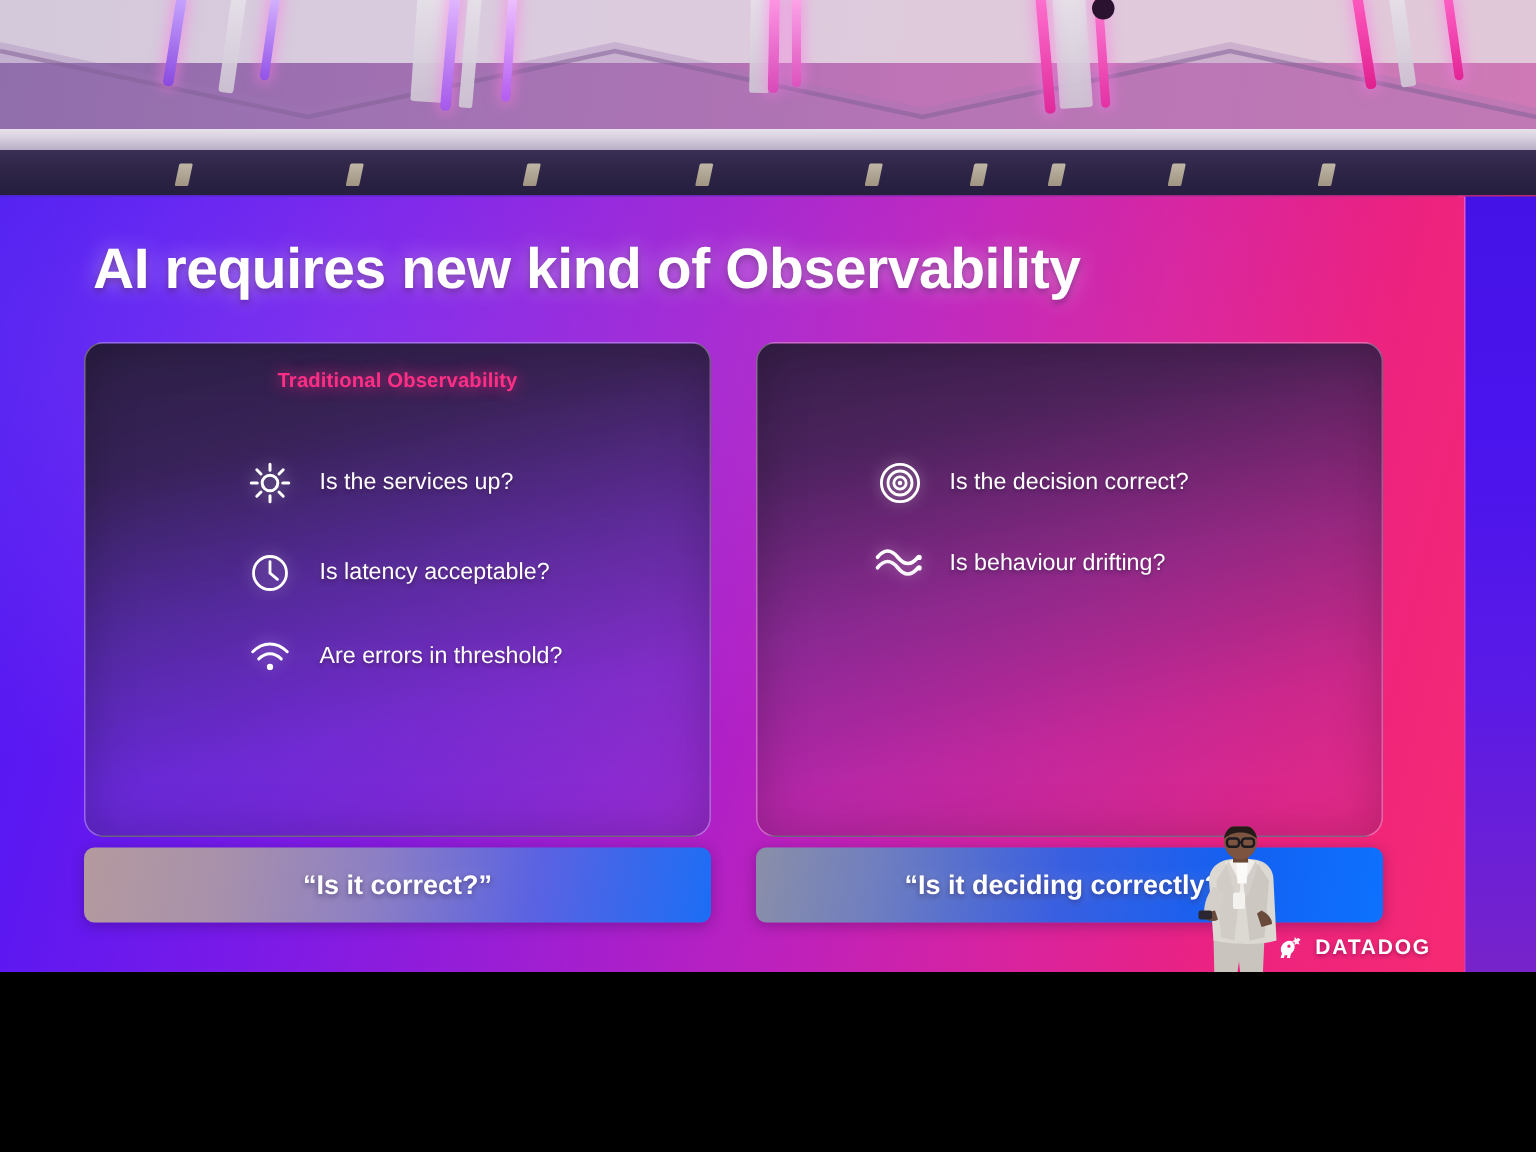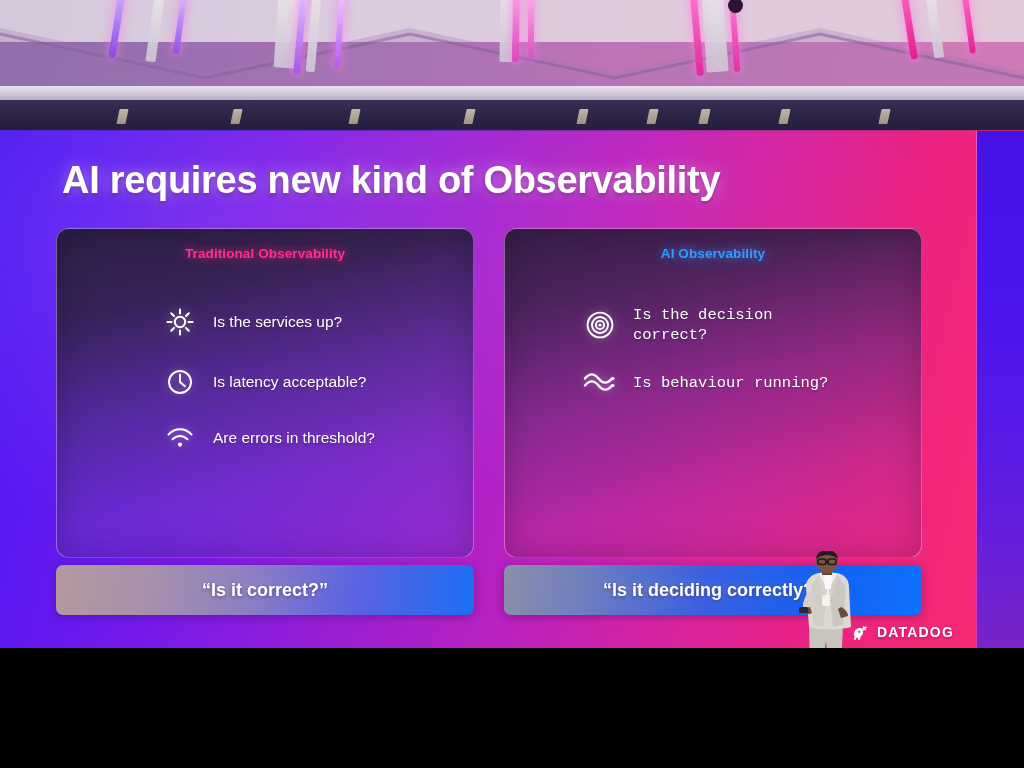--- a/index.html
+++ b/index.html
@@ -61,21 +61,21 @@
   .panel.right{background:linear-gradient(168deg,
       rgba(48,30,66,.95) 0%, rgba(66,34,84,.92) 20%,
       rgba(120,42,128,.74) 48%, rgba(178,44,150,.55) 74%, rgba(215,48,160,.36) 100%);}
   .panel-head{position:absolute;left:0;top:17px;width:100%;text-align:center;
     font-size:13.5px;font-weight:bold;letter-spacing:.1px;}
   .panel-head.trad{color:#ff2f86;text-shadow:0 0 10px rgba(255,47,134,.85);}
   .panel-head.ai{color:#2f9cff;text-shadow:0 0 11px rgba(47,156,255,.9);}
 
   .items{position:absolute;left:0;top:76px;width:100%;}
   .panel.left .items{padding-left:106px;}
-  .panel.right .items{padding-left:78px;font-family:Liberation Mono, monospace;}
+  .panel.right .items{padding-left:78px;}
   .item{display:flex;align-items:center;gap:16px;margin-bottom:20px;}
   .item .ico{flex:0 0 34px;width:34px;height:34px;display:flex;align-items:center;justify-content:center;}
   .item .ico svg{display:block;filter:drop-shadow(0 0 5px rgba(255,255,255,.38));}
   .item .txt{color:#fff;font-size:15.5px;line-height:1.32;font-weight:500;
     text-shadow:0 1px 3px rgba(40,0,60,.6),0 0 7px rgba(255,255,255,.18);
     max-width:215px;}
   .panel.left .item{margin-bottom:22px;}
   .panel.left .item:nth-child(1){margin-bottom:26px;}
 
   
@@ -196,21 +196,20 @@
                 <circle cx="15" cy="21.6" r="2.1" fill="#fff" stroke="none"></circle>
               </svg>
             </span>
             <span class="txt">Are errors in threshold?</span>
           </div>
 
         </div>
       </div>
 
       <div class="panel right">
-        <div class="panel-head ai">AI Observability</div>
         <div class="items">
 
           <div class="item">
             <span class="ico">
               <svg width="32" height="32" viewBox="0 0 32 32" fill="none" stroke="#fff" stroke-width="1.9">
                 <circle cx="16" cy="16" r="12.4"></circle>
                 <circle cx="16" cy="16" r="8"></circle>
                 <circle cx="16" cy="16" r="4.1"></circle>
                 <circle cx="16" cy="16" r="1.5" fill="#fff" stroke="none"></circle>
               </svg>
@@ -220,21 +219,21 @@
 
           <div class="item">
             <span class="ico">
               <svg width="34" height="26" viewBox="0 0 34 26" fill="none" stroke="#fff" stroke-width="2.4" stroke-linecap="round">
                 <path d="M2 8.5c4.5-5.5 9-5.5 13.5 0s9 5.5 13.5 0"></path>
                 <path d="M2 15.5c4.5-5.5 9-5.5 13.5 0s9 5.5 13.5 0" opacity=".95"></path>
                 <circle cx="29.8" cy="8.6" r="1.7" fill="#fff" stroke="none"></circle>
                 <circle cx="29.8" cy="15.6" r="1.7" fill="#fff" stroke="none"></circle>
               </svg>
             </span>
-            <span class="txt">Is behaviour running?</span>
+            <span class="txt">Is behaviour drifting?</span>
           </div>
 
 
         </div>
       </div>
     </div>
 
     <div class="banners">
       <div class="banner left">
         <span class="qtext">“Is it correct?”</span>

